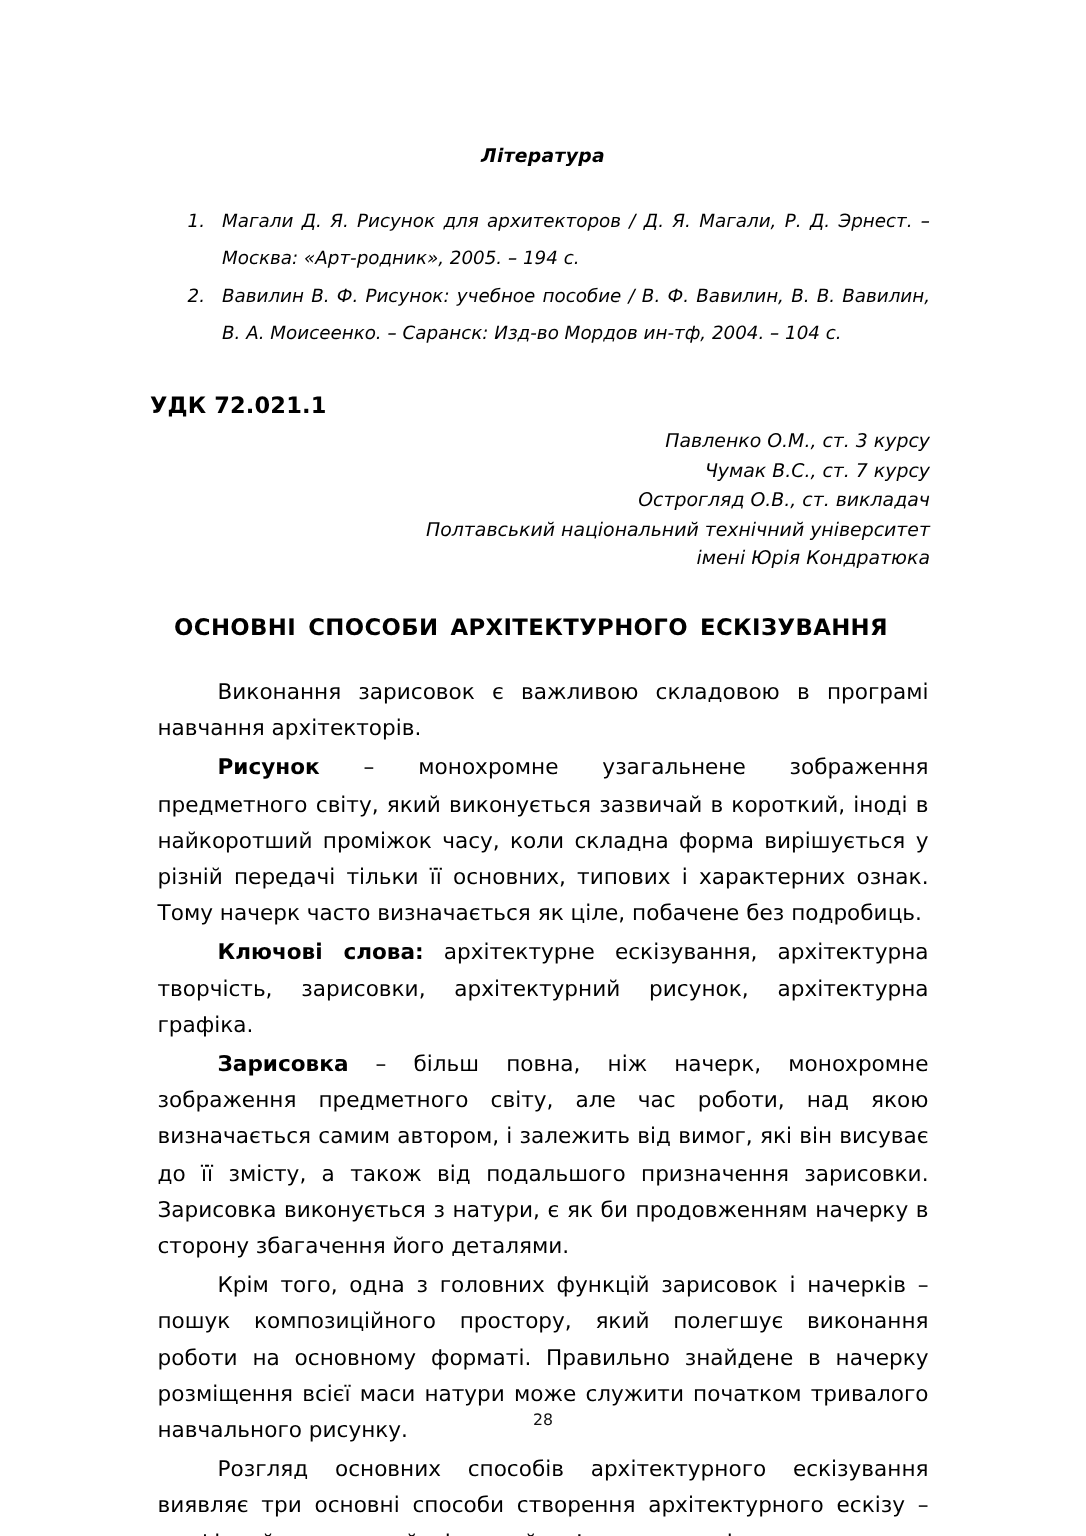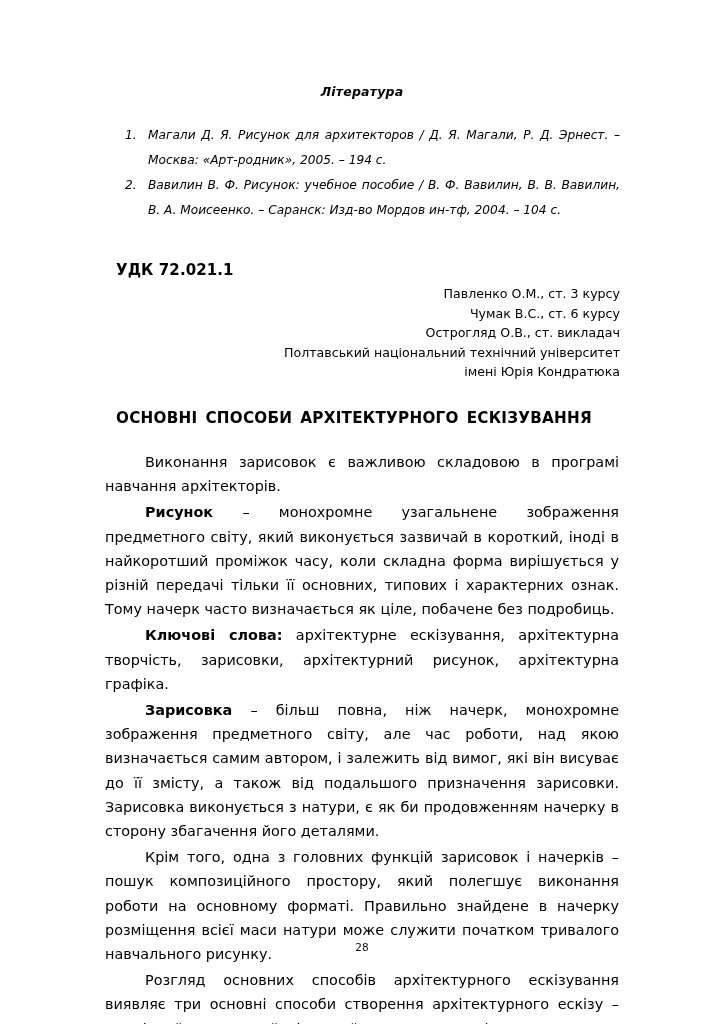--- a/index.html
+++ b/index.html
@@ -20,21 +20,21 @@
     position: relative;
     width: 724px;
     height: 1024px;
     box-sizing: border-box;
   }
 
   
   .refs-block {
     position: absolute;
     left: 0;
-    top: 84px;
+    top: 96px;
     width: 724px;
   }
   .refs-heading {
     text-align: center;
     font-weight: bold;
     font-style: italic;
     font-size: 12.5px;
     letter-spacing: 0.2px;
     margin-bottom: 24px;
   }
@@ -58,34 +58,35 @@
     position: absolute;
     left: 24px;
     top: 0;
     font-style: italic;
     font-size: 12.2px;
   }
 
   
   .udc {
     position: absolute;
-    left: 116px;
+    left: 100px;
     top: 261px;
     font-weight: bold;
     font-size: 15px;
     letter-spacing: 0.1px;
   }
 
   
   .authors {
     position: absolute;
     right: 104px;
     top: 284px;
     width: 420px;
     text-align: right;
+    font-style: italic;
     font-size: 12.6px;
     line-height: 19.6px;
   }
   .authors div { white-space: nowrap; }
 
   
   .article-title {
     position: absolute;
     left: 88px;
     right: 104px;
@@ -142,21 +143,21 @@
         <span class="ref-num">2.</span>
         <span>Вавилин В. Ф. Рисунок: учебное пособие / В. Ф. Вавилин, В. В. Вавилин, В. А. Моисеенко. – Саранск: Изд-во Мордов ин-тф, 2004. – 104 с.</span>
       </li>
     </ol>
   </div>
 
   <div class="udc">УДК 72.021.1</div>
 
   <div class="authors">
     <div>Павленко О.М., ст. 3 курсу</div>
-    <div>Чумак В.С., ст. 6 курсу</div>
+    <div>Чумак В.С., ст. 7 курсу</div>
     <div>Острогляд О.В., ст. викладач</div>
     <div>Полтавський національний технічний університет</div>
     <div>імені Юрія Кондратюка</div>
   </div>
 
   <h1 class="article-title">ОСНОВНІ СПОСОБИ АРХІТЕКТУРНОГО ЕСКІЗУВАННЯ</h1>
 
   <div class="body-text">
     <p class="para">
       <b></b><span>Виконання зарисовок є важливою складовою в програмі навчання архітекторів.</span>

